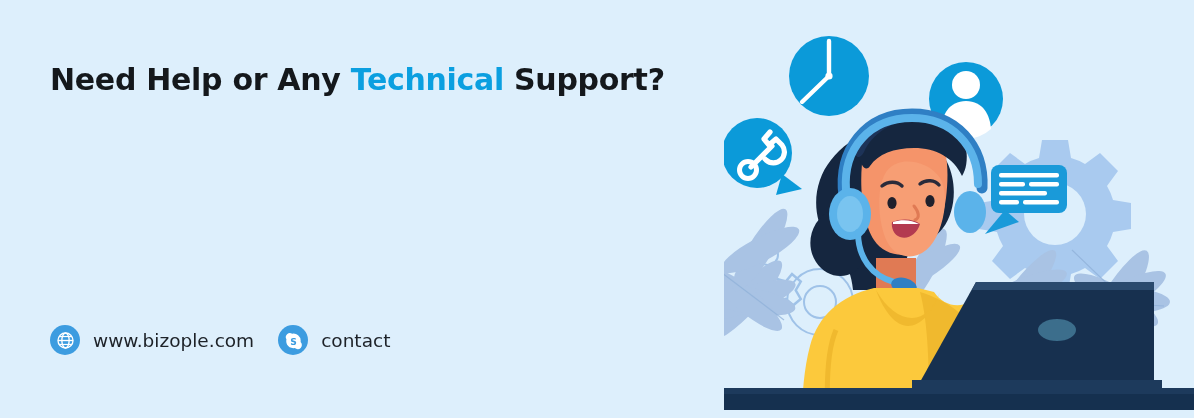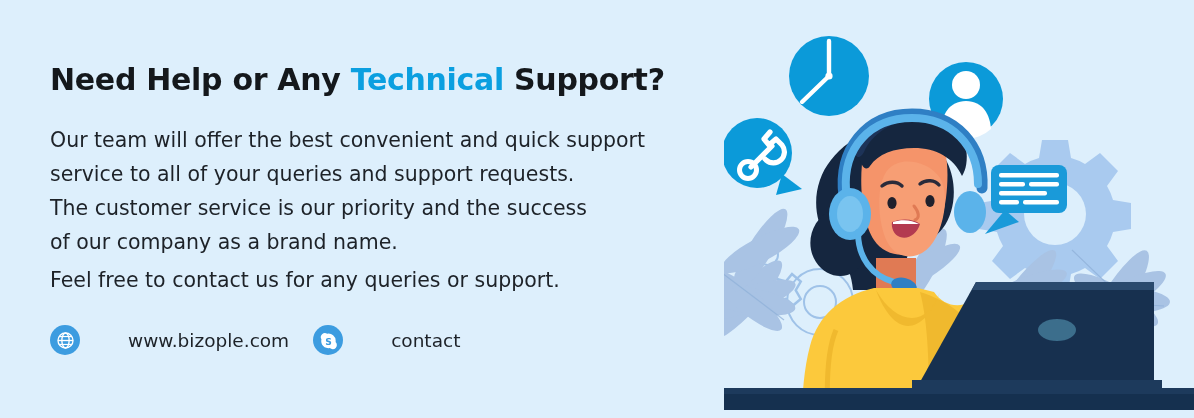--- a/index.html
+++ b/index.html
@@ -69,21 +69,20 @@
     top: 322px;
     height: 36px;
     display: flex;
     align-items: center;
   }
   .contact-item {
     display: flex;
     align-items: center;
     height: 36px;
     margin-right: 24px;
-    gap: 35px;
   }
   .contact-icon {
     width: 30px;
     height: 30px;
     border-radius: 50%;
     background: #3c9ce0;
     display: flex;
     align-items: center;
     justify-content: center;
     flex: 0 0 auto;
@@ -107,28 +106,21 @@
 </style>
 </head>
 <body>
 
 <div class="banner">
 
   <div class="content">
 
     <h1 class="headline"><span>Need Help or Any </span><span class="accent">Technical</span><span> Support?</span></h1>
 
-    <p class="paragraph">
-      <span class="ln">Our team will offer the best convenient and quick support</span>
-      <span class="ln">service to all of your queries and support requests.</span>
-      <span class="ln">The customer service is our priority and the success</span>
-      <span class="ln">of our company as a brand name.</span>
-    </p>
-
-    <p class="subline">Feel free to contact us for any queries or support.</p>
+
 
     <div class="contact-row">
 
       <div class="contact-item">
         <span class="contact-icon">
           <svg width="19" height="19" viewBox="0 0 24 24">
             <circle cx="12" cy="12" r="9.5" fill="none" stroke="#ffffff" stroke-width="1.7"></circle>
             <ellipse cx="12" cy="12" rx="4.6" ry="9.5" fill="none" stroke="#ffffff" stroke-width="1.7"></ellipse>
             <line x1="2.5" y1="12" x2="21.5" y2="12" stroke="#ffffff" stroke-width="1.7"></line>
             <line x1="4" y1="7" x2="20" y2="7" stroke="#ffffff" stroke-width="1.5"></line>

